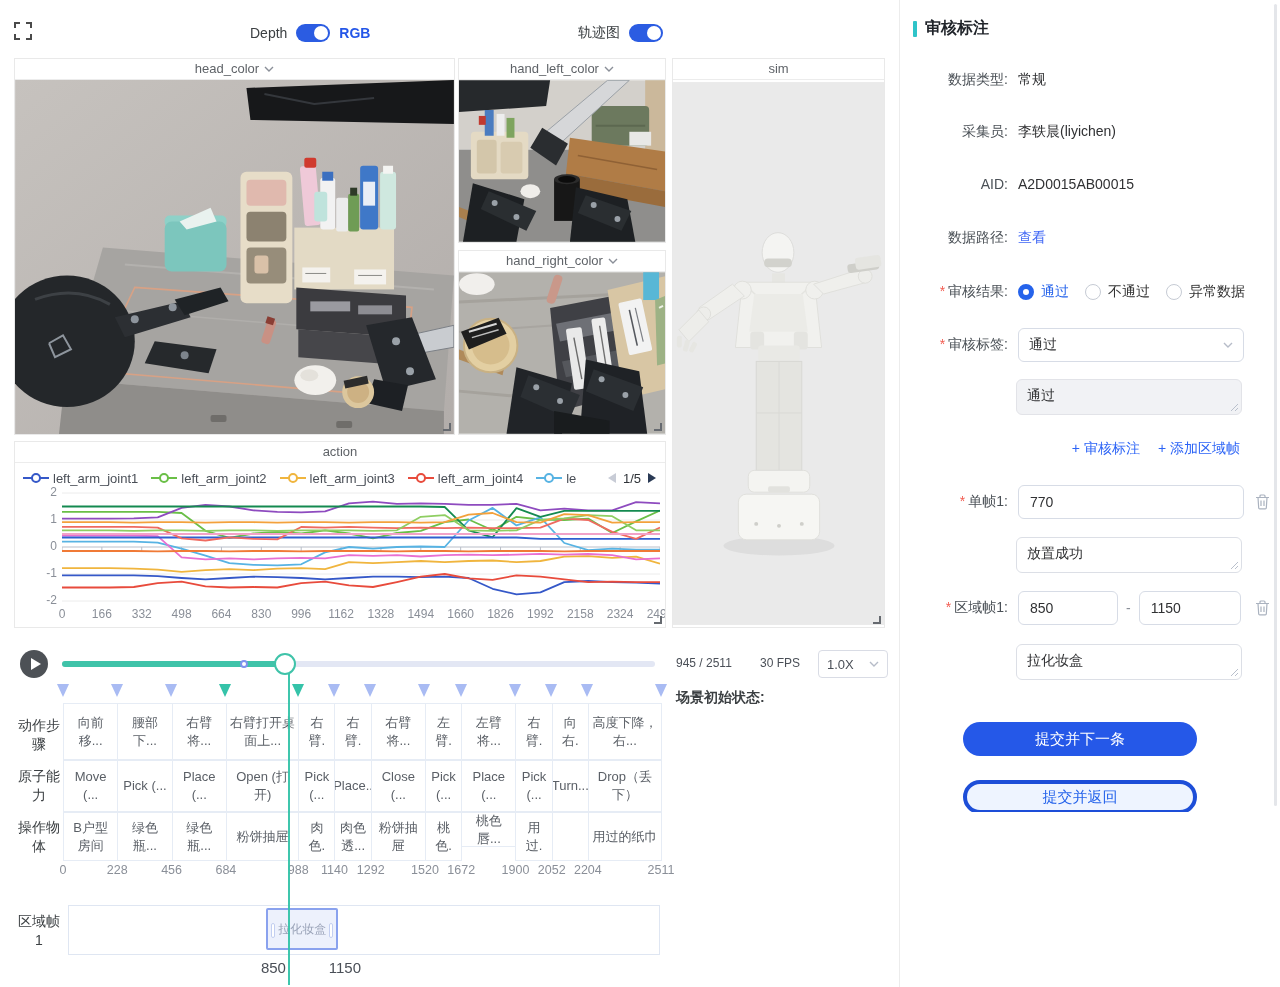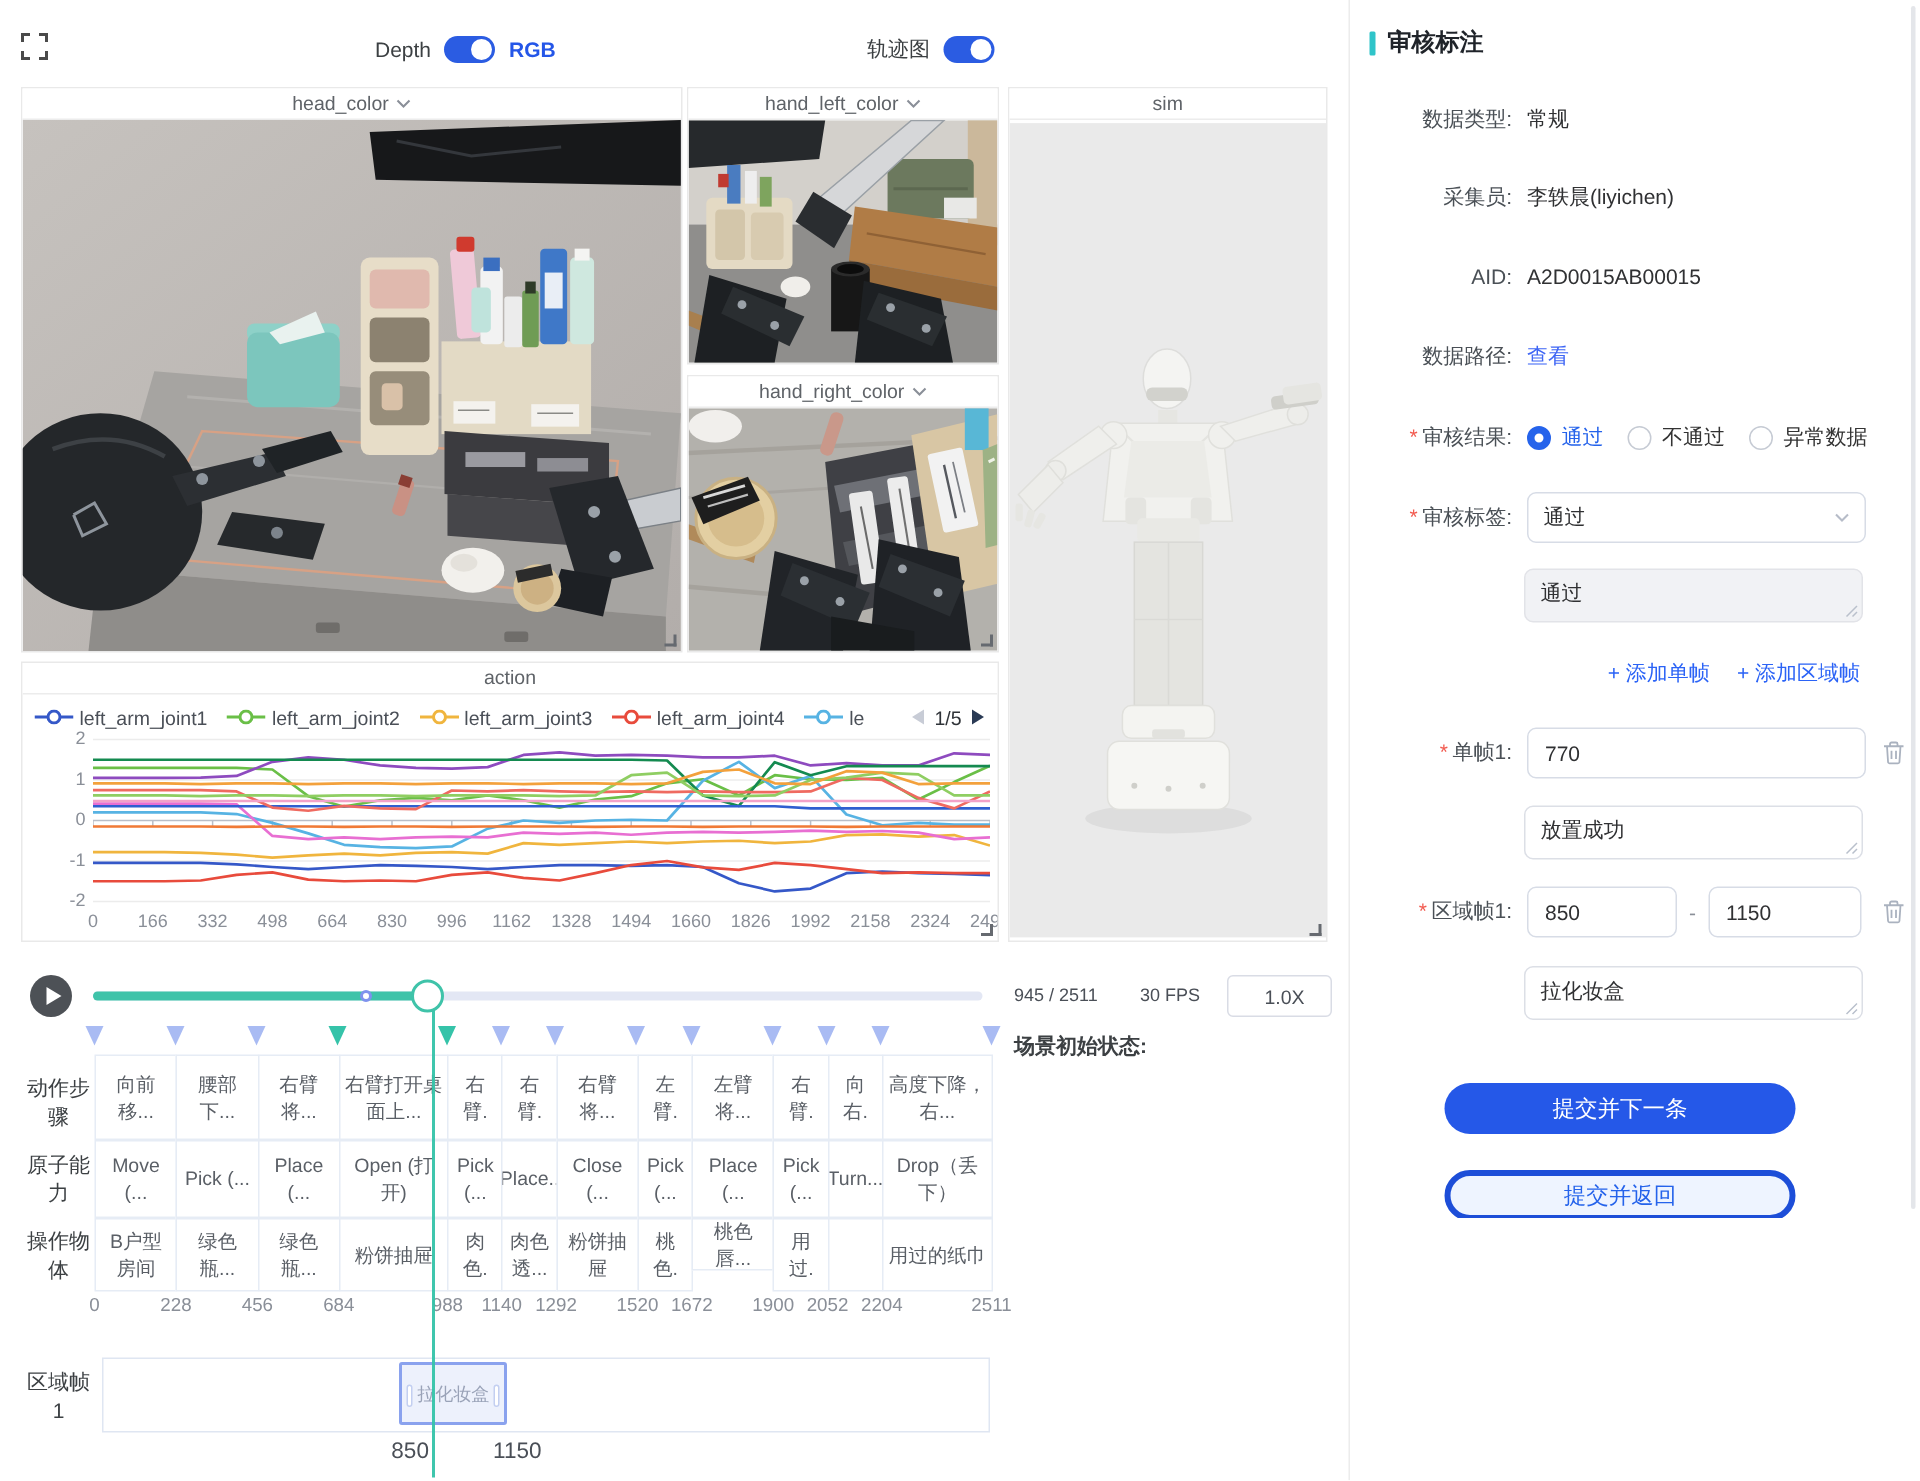--- a/index.html
+++ b/index.html
@@ -32,21 +32,21 @@
 
   
   .play-btn { position:absolute; left:20px; top:650px; width:28px; height:28px; border-radius:50%; background:#4d5156; cursor:pointer; }
   .play-btn::after { content:""; position:absolute; left:11px; top:8px; border-left:10px solid #fff; border-top:6px solid transparent; border-bottom:6px solid transparent; }
   .slider-track { position:absolute; left:62px; top:661px; width:593px; height:6px; border-radius:3px; background:#e3e7f4; cursor:pointer; }
   .slider-fill { position:absolute; left:0; top:0; height:6px; border-radius:3px; background:#3fc3a9; }
   .slider-dot { position:absolute; top:-1px; width:8px; height:8px; border-radius:50%; background:#fff; border:2px solid #7f92ee; z-index:6; }
   .slider-handle { position:absolute; top:-8px; width:22px; height:22px; border-radius:50%; background:#fff; border:2px solid #3fc3a9; z-index:7; cursor:grab; }
   .pb-text { position:absolute; top:656px; font-size:12px; color:#4a4f57; }
   .speed-select { position:absolute; left:818px; top:650px; width:70px; height:28px; border:1px solid #d9dce5; border-radius:4px;
-                  display:flex; align-items:center; justify-content:space-between; padding:0 24px; font-size:13px; color:#4a4f57; cursor:pointer; background:#fff; }
+                  display:flex; align-items:center; justify-content:space-between; padding:0 8px; font-size:13px; color:#4a4f57; cursor:pointer; background:#fff; }
 
   .marker { position:absolute; top:684px; width:0; height:0; border-left:6.5px solid transparent; border-right:6.5px solid transparent; cursor:pointer; }
 
   
   .row-label { position:absolute; left:18px; width:42px; text-align:center; font-size:14px; color:#3c4043; line-height:19px; }
   .cell { position:absolute; border:1px solid #e6ecf5; background:#fff; display:flex; align-items:center; justify-content:center;
           text-align:center; font-size:13px; color:#5a5f66; line-height:1.35; padding:2px 3px; overflow:hidden; }
   .scale-lbl { position:absolute; top:863px; width:44px; text-align:center; font-size:12.5px; color:#8a8f98; }
 
   .scene-box { position:absolute; left:676px; top:689px; width:216px; font-size:14px; }
@@ -599,21 +599,21 @@
     </div>
 
     <div class="note-area gray" style="top:379px">
       <span>通过</span>
       <svg class="grip" width="9" height="9">
           <path d="M8 1 L1 8 M8 5 L5 8" stroke="#b9c0cc" fill="none"></path>
         </svg>
     </div>
 
     <div class="add-links" style="top:440px">
-      <span>+ 添加单帧</span>
+      <span>+ 审核标注</span>
       <span>+ 添加区域帧</span>
     </div>
 
     <div class="frow" style="top:485px">
       <span class="flabel"><span class="req">*</span><span>单帧1:</span></span>
       <span class="inp" style="margin-left:10px;width:226px">
           <span>770</span>
         </span>
       <svg class="trash" width="15" height="16" viewBox="0 0 15 16">
         <path d="M1 3.5 H14 M5 3.5 V2 a1 1 0 0 1 1-1 h3 a1 1 0 0 1 1 1 v1.5 M3 3.5 L3.7 14 a1 1 0 0 0 1 .9 h5.6 a1 1 0 0 0 1-.9 L12 3.5 M6 6.5 V12 M9 6.5 V12" stroke="#aab2bf" stroke-width="1.2" fill="none"></path>

